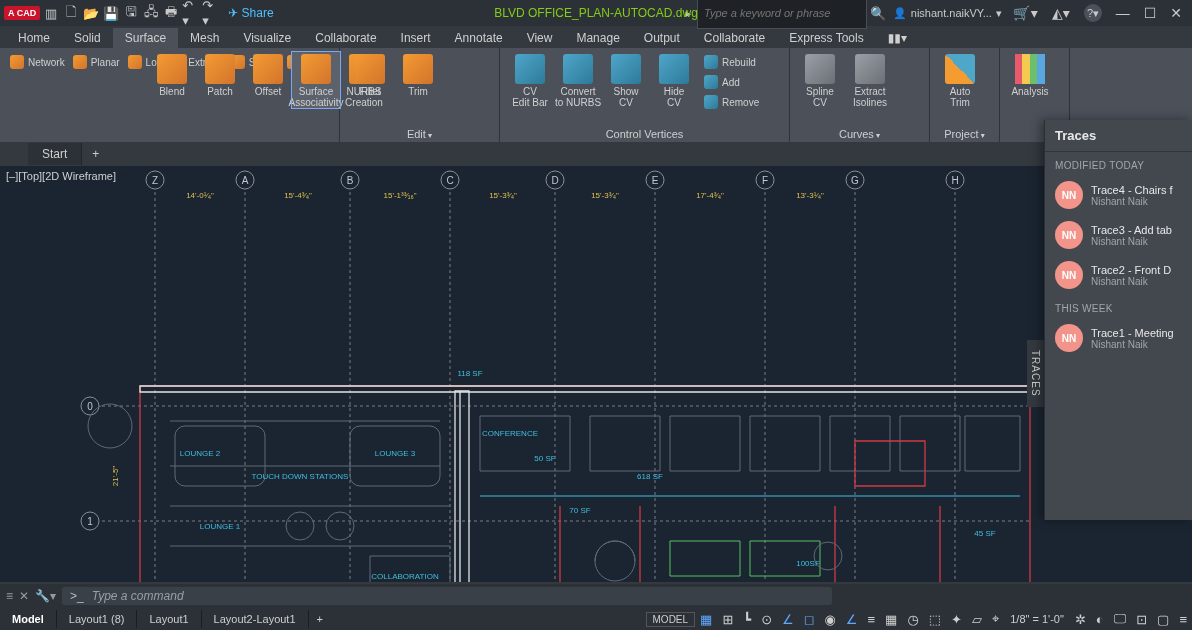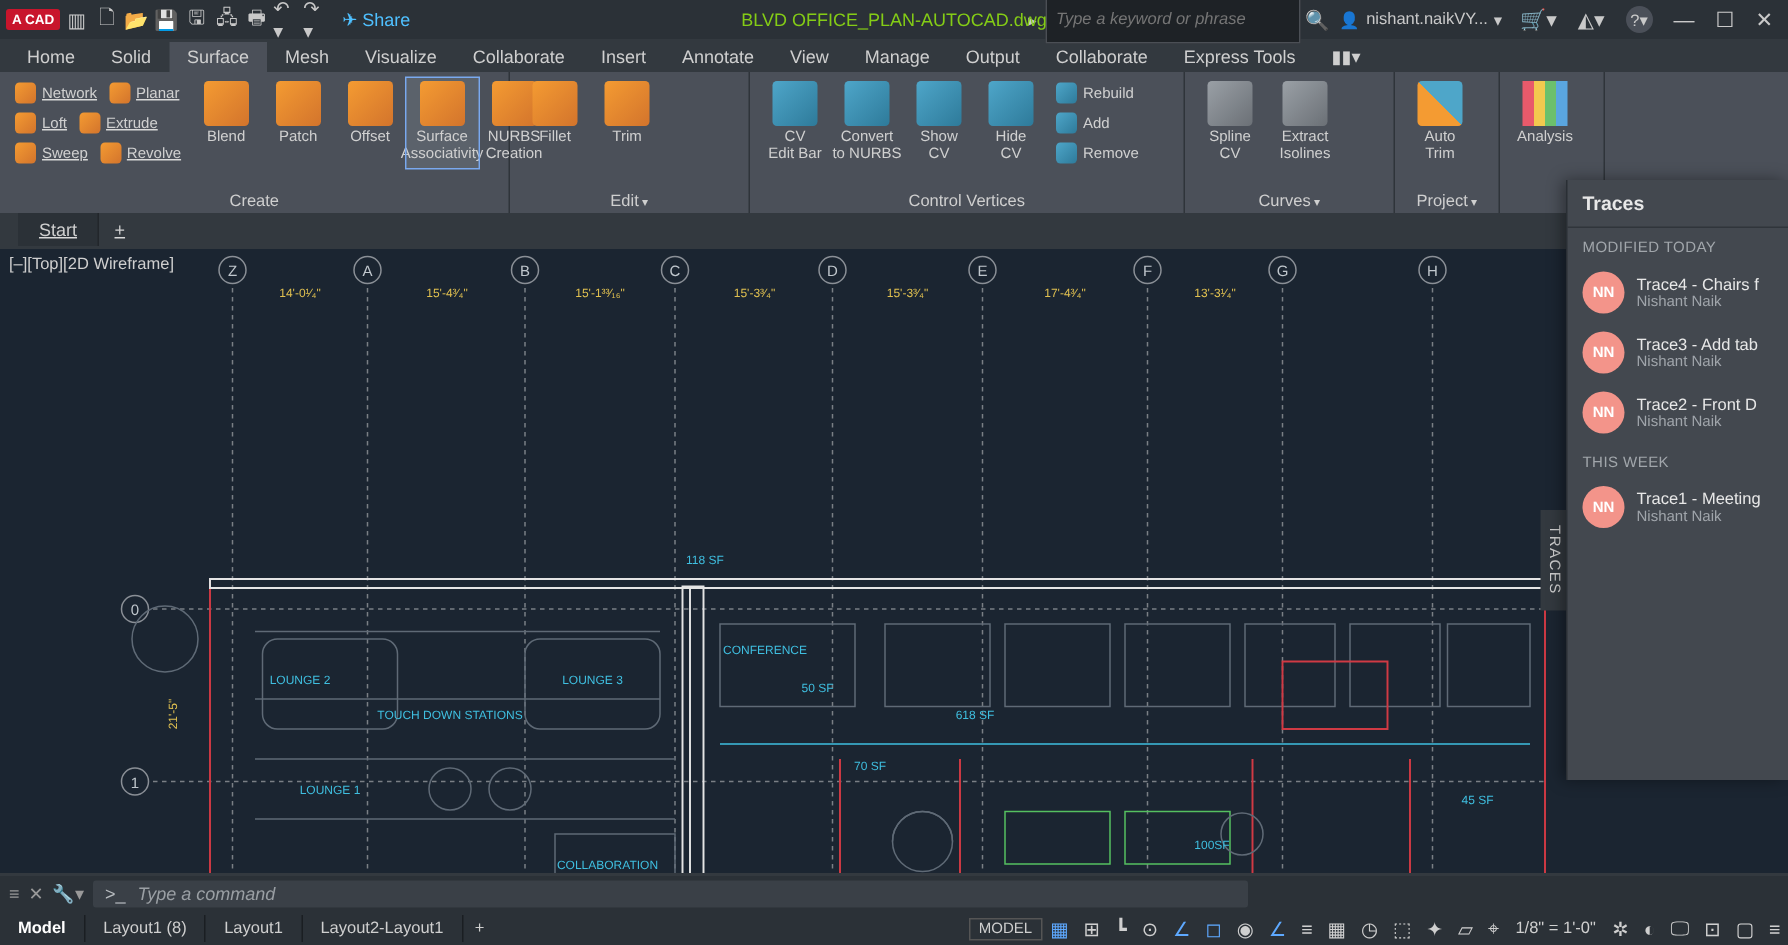--- a/index.html
+++ b/index.html
@@ -24,21 +24,21 @@
 .panel .sml { display:flex; align-items:center; gap:4px; font-size:10px; color:#d0d0d0; height:20px; padding:0 4px; }
 .panel .sml .icn { width:14px; height:14px; }
 .panel .label { font-size:11px; color:#cfcfcf; text-align:center; padding:2px 0; margin-top:auto; }
 .panel .label .dd::after { content:" ▾"; font-size:8px; }
 .icn { display:inline-block; }
 .i-orange { background:linear-gradient(135deg,#f49b32,#d3742c); border-radius:3px; }
 .i-cyan { background:linear-gradient(135deg,#4ea6c9,#2e7a9a); border-radius:3px; }
 .i-grey { background:linear-gradient(135deg,#9aa0a6,#6b7076); border-radius:3px; }
 .i-mix { background:linear-gradient(45deg,#f49b32 0 50%,#4ea6c9 50% 100%); border-radius:3px; }
 .i-bars { background:linear-gradient(90deg,#e85a6b 0 25%,#f3c94f 25% 50%,#6cc06c 50% 75%,#5aa6e0 75% 100%);}
-.filetabs { height:24px; background:#33393f; display:flex; align-items:flex-start; padding-left:12px; gap:0; font-size:12px;text-decoration:underline; }
+.filetabs { height:24px; background:#33393f; display:flex; align-items:center; padding-left:28px; gap:0; font-size:12px; }
 .filetabs .ft { padding:4px 14px; color:#cfcfcf; border-right:1px solid #22262b; background:#2b3137;}
 .filetabs .ft.active { background:#1b2531; color:#fff; }
 .filetabs .ft .x { margin-left:8px; font-size:10px; color:#999; }
 .filetabs .plus { padding:4px 10px; color:#cfcfcf; }
 .canvas-wrap { position:relative; height:416px; background:#1b2531; overflow:hidden; }
 .canvas-label { position:absolute; top:4px; left:6px; font-size:11px; color:#cfcfcf; }
 .floorplan { position:absolute; inset:0; }
 .floorplan line,.floorplan rect,.floorplan circle,.floorplan path { vector-effect:non-scaling-stroke; }
 .grid-col { stroke:#7a7f85; stroke-dasharray:3 3; stroke-width:1; }
 .grid-bub { fill:#1b2531; stroke:#8a8f96; }
@@ -116,21 +116,21 @@
     <div class="mtab">Manage</div>
     <div class="mtab">Output</div>
     <div class="mtab">Collaborate</div>
     <div class="mtab">Express Tools</div>
     <span class="mtab">▮▮▾</span>
   </div>
 
 <div class="ribbon">
   <div class="panel" style="width:340px;">
     <div class="row">
-      <div style="display:flex;flex-direction:column;gap:0;width:140px;text-decoration:underline;" id="create-small">
+      <div style="display:flex;flex-direction:row;gap:0;width:140px;" id="create-small">
           <div style="display: flex;">
             <div class="sml"><span class="icn i-orange"></span>Network</div>
             <div class="sml"><span class="icn i-orange"></span>Planar</div>
           </div>
           <div style="display: flex;">
             <div class="sml"><span class="icn i-orange"></span>Loft</div>
             <div class="sml"><span class="icn i-orange"></span>Extrude</div>
           </div>
           <div style="display: flex;">
             <div class="sml"><span class="icn i-orange"></span>Sweep</div>
@@ -138,21 +138,20 @@
           </div>
         </div>
       <div style="display:flex;" id="create-big">
           <div class="big"><span class="icn i-orange"></span>Blend</div>
           <div class="big"><span class="icn i-orange"></span>Patch</div>
           <div class="big"><span class="icn i-orange"></span>Offset</div>
           <div class="big" style="background: rgb(91, 98, 107); outline: rgb(122, 169, 239) solid 1px;"><span class="icn i-orange"></span>Surface<br>Associativity</div>
           <div class="big"><span class="icn i-orange"></span>NURBS<br>Creation</div>
         </div>
     </div>
-    <div class="label"><span>Create</span></div>
   </div>
   <div class="panel" style="width:160px;">
     <div class="row">
       <div style="display:flex;" id="edit-big">
           <div class="big"><span class="icn i-orange"></span>Fillet</div>
           <div class="big"><span class="icn i-orange"></span>Trim</div>
         </div>
     </div>
     <div class="label"><span class="dd">Edit</span></div>
   </div>

